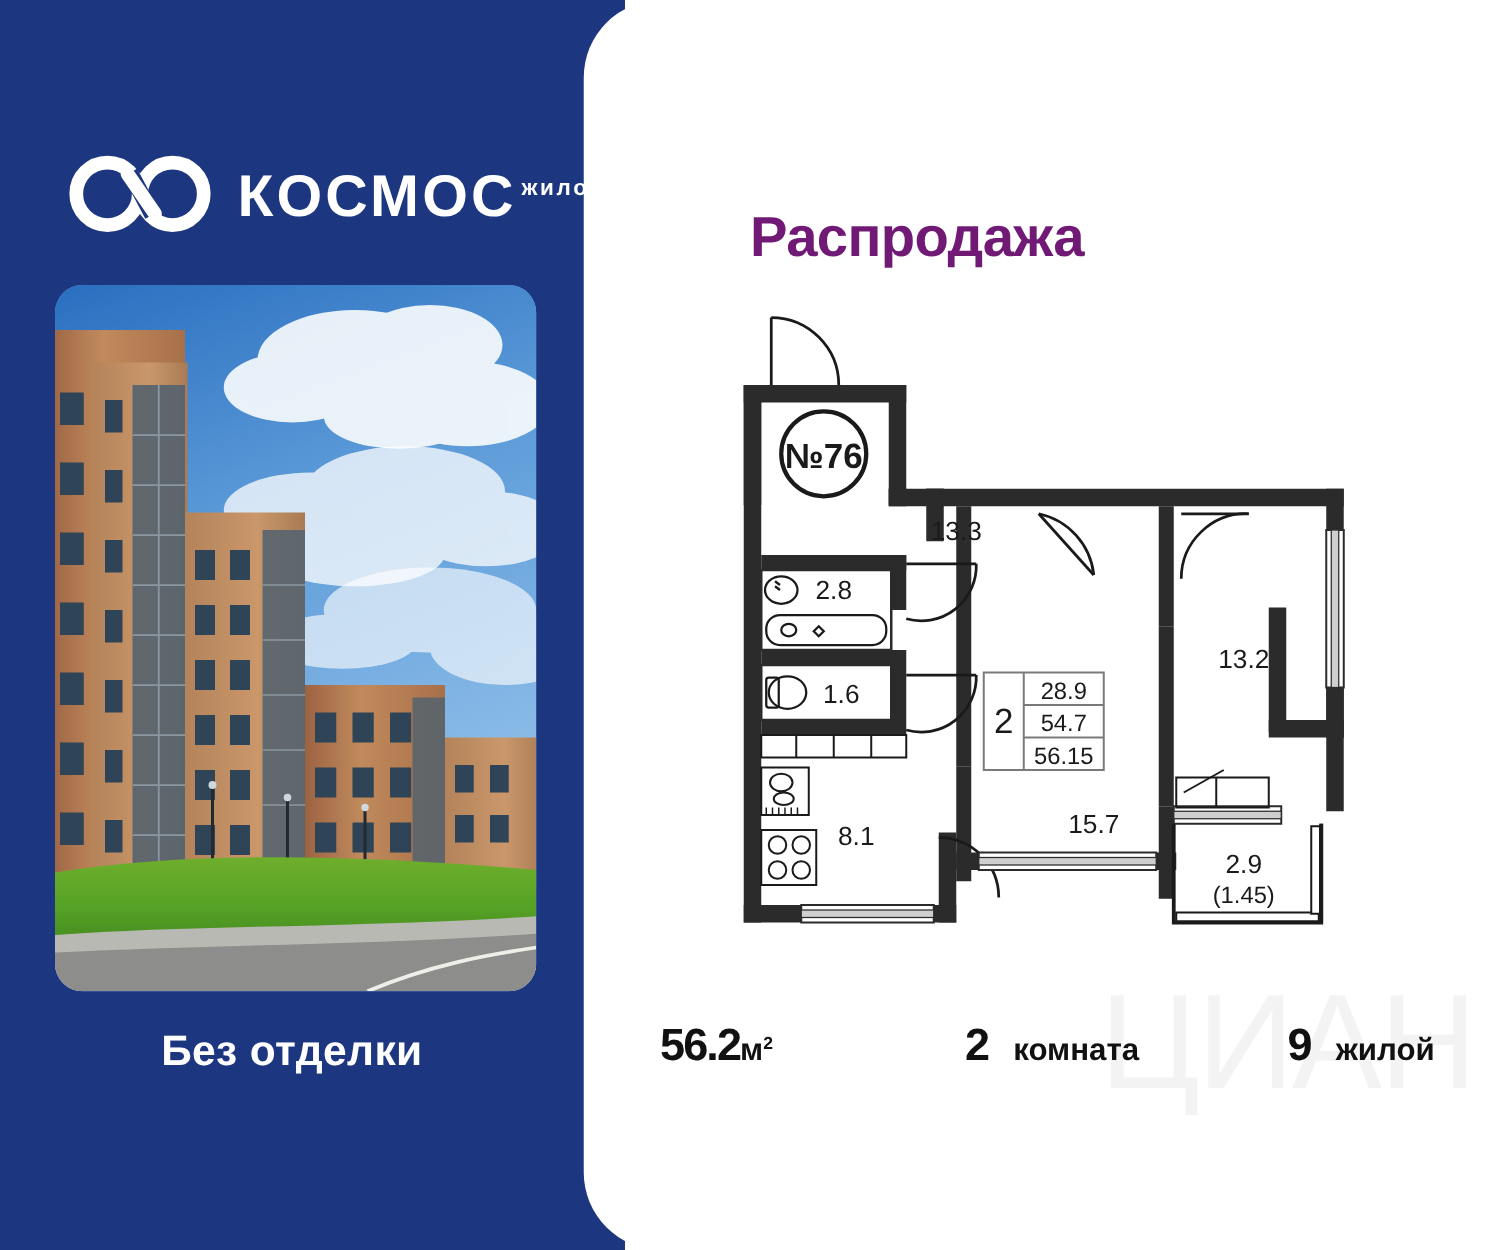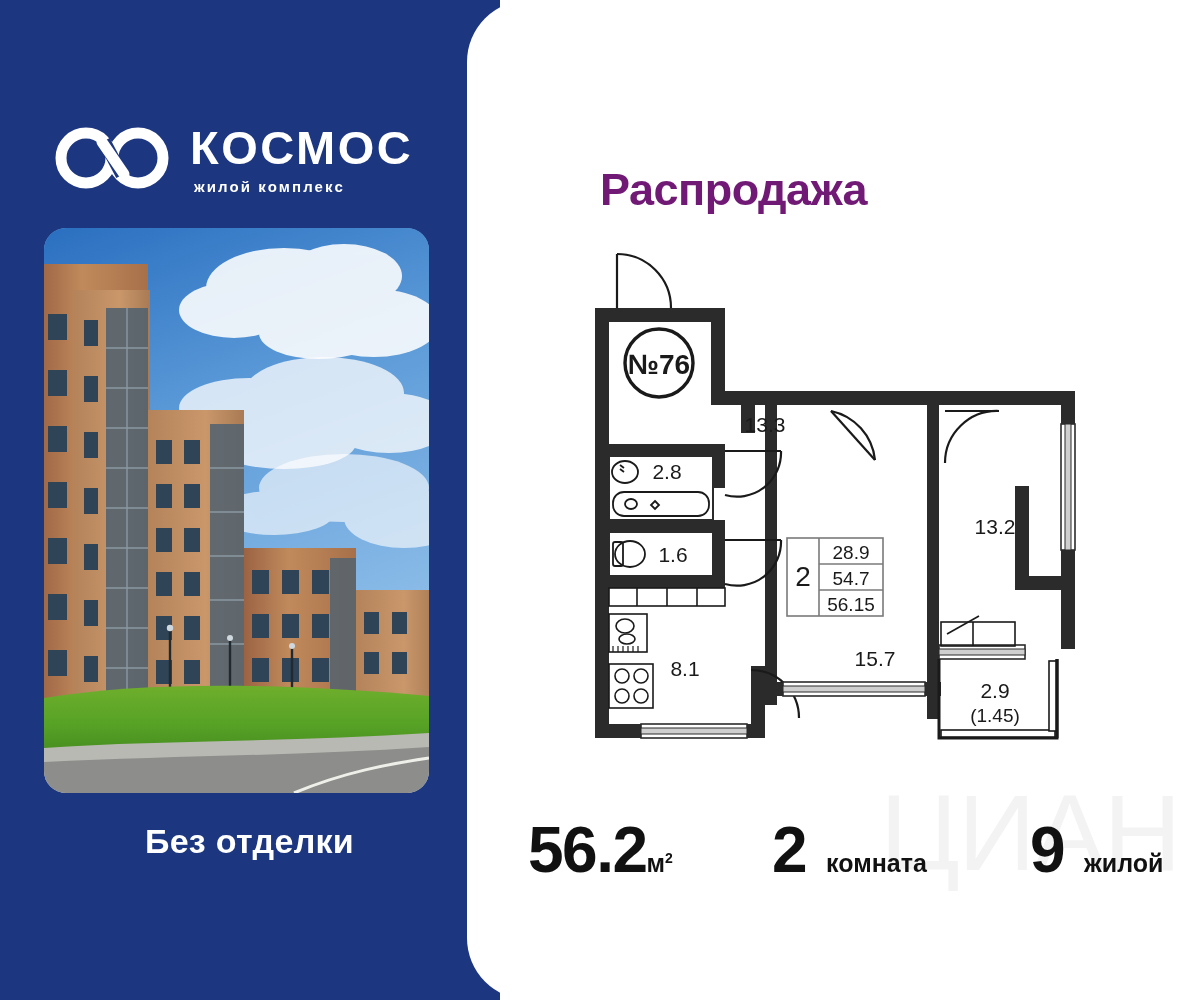--- a/index.html
+++ b/index.html
@@ -42,34 +42,34 @@
     display: flex;
     align-items: center;
     gap: 16px;
   }
   .logo-mark {
     width: 122px; height: 66px;
     flex: 0 0 auto;
   }
   .logo-text-block {
     display: flex;
-    flex-direction: column;
+    flex-direction: row;
     justify-content: center;
     padding-top: 2px;
   }
   .logo-word {
     color: #ffffff;
     font-size: 47px;
     font-weight: bold;
     letter-spacing: 2.5px;
     line-height: 1.0;
   }
   .logo-sub {
     color: #ffffff;
-    font-size: 15px;
+    font-size: 18px;
     font-weight: bold;
     letter-spacing: 2.1px;
     line-height: 1.0;
     margin-top: 8px;
     margin-left: 4px;
   }
 
   
   .photo {
     position: absolute;
@@ -84,21 +84,20 @@
   
   .left-caption {
     position: absolute;
     left: 0; top: 822px;
     width: 467px;
     text-align: center;
     color: #ffffff;
     font-size: 34px;
     font-weight: bold;
     letter-spacing: 0.3px;
-    padding-left: 16px;
   }
 
   
   .headline {
     position: absolute;
     left: 600px; top: 123px;
     width: 520px;
     color: #701a75;
     font-size: 45px;
     font-weight: bold;
@@ -121,21 +120,21 @@
     left: 500px; top: 812px;
     width: 690px; height: 80px;
   }
   .summary-item {
     position: absolute;
     display: flex;
     align-items: baseline;
     color: #111111;
   }
   .sum-num {
-    font-size: 64px;
+    font-size: 36px;
     font-weight: bold;
     letter-spacing: -1.5px;
     line-height: 1;
   }
   .sum-unit {
     font-size: 25px;
     font-weight: bold;
     margin-left: 20px;
     line-height: 1;
     position: relative;

